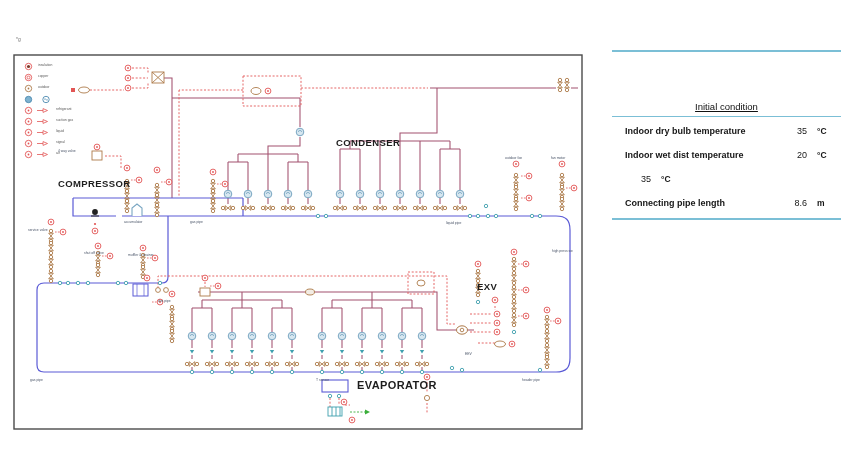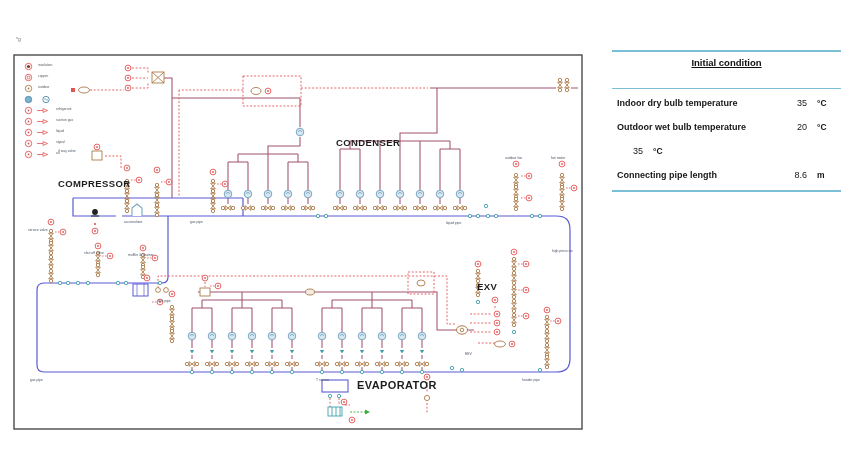--- a/index.html
+++ b/index.html
@@ -16,24 +16,24 @@
   
   .legend{position:absolute;left:24px;top:62px;display:flex;flex-direction:column;gap:2.6px;}
   .lg-row{display:flex;align-items:center;gap:4px;height:8.4px;}
   .lg-row span{font-size:3.4px;color:#5a5a5a;line-height:1;}
   
   .micro{position:absolute;font-size:3.4px;color:var(--micro);line-height:1;white-space:nowrap;}
   .corner-mark{position:absolute;left:16px;top:36px;font-size:5px;color:#777;}
   
   .cond-table{position:absolute;left:612px;top:50px;width:229px;
       border-top:2px solid var(--accent);border-bottom:2px solid var(--accent);}
-  .t-head{font-size:9.5px;font-weight:700;color:#111;text-align:center;
-      text-decoration:underline;padding:5px 0 20px 0;border-bottom:1.5px solid var(--accent);}
+  .t-head{font-size:9.5px;font-weight:400;color:#111;text-align:center;
+      text-decoration:underline;padding:5px 0 4px 0;border-bottom:1.5px solid var(--accent);margin-top:44px;}
   .t-body{padding:2px 0 3px 0;}
-  .t-row{display:flex;align-items:center;padding:7px 6px 7px 5px;}
+  .t-row{display:flex;align-items:center;padding:7px 6px 7px 5px;margin-left:8px;}
   .t-label{flex:1;font-size:9px;font-weight:700;color:#161616;}
   .t-val{width:26px;text-align:right;font-size:9px;font-weight:400;color:#161616;}
   .t-unit{width:18px;margin-left:10px;font-size:8.5px;font-weight:700;color:#161616;}
 </style>
 </head>
 <body>
 
 <div class="page">
 
   <span class="corner-mark">*g</span>
@@ -476,21 +476,21 @@
 
   <div class="cond-table">
     <div class="t-head">Initial condition</div>
     <div class="t-body">
       <div class="t-row">
         <span class="t-label">Indoor dry bulb temperature</span>
         <span class="t-val">35</span>
         <span class="t-unit">°C</span>
       </div>
       <div class="t-row">
-        <span class="t-label">Outdoor wet bulb temperature</span>
+        <span class="t-label">Indoor wet dist temperature</span>
         <span class="t-val">20</span>
         <span class="t-unit">°C</span>
       </div>
       <div class="t-row">
         <span class="t-val">35</span>
         <span class="t-unit">°C</span>
       </div>
       <div class="t-row">
         <span class="t-label">Connecting pipe length</span>
         <span class="t-val">8.6</span>

